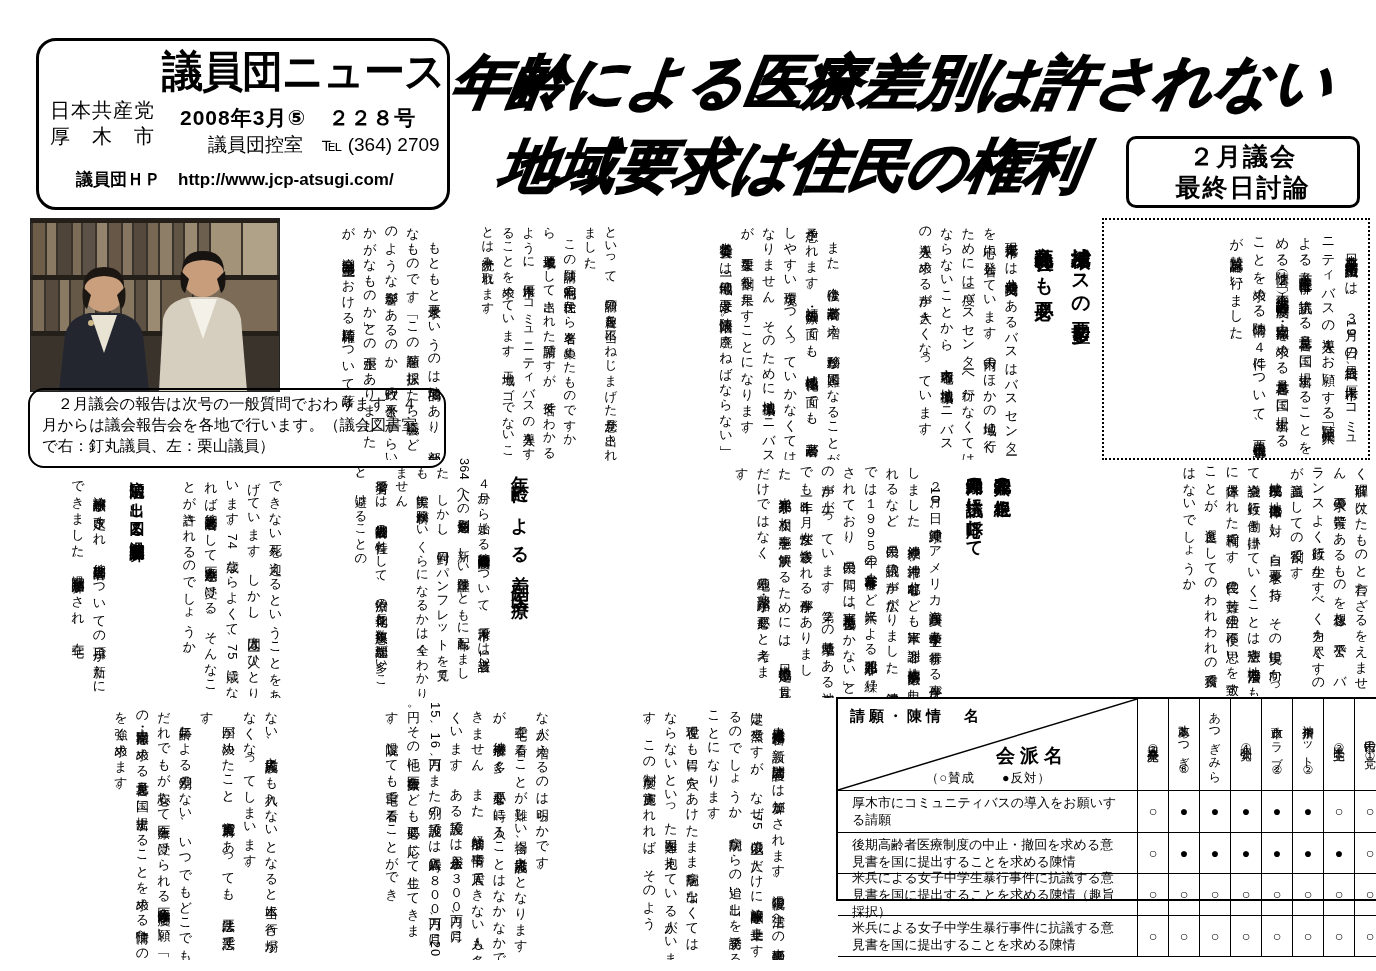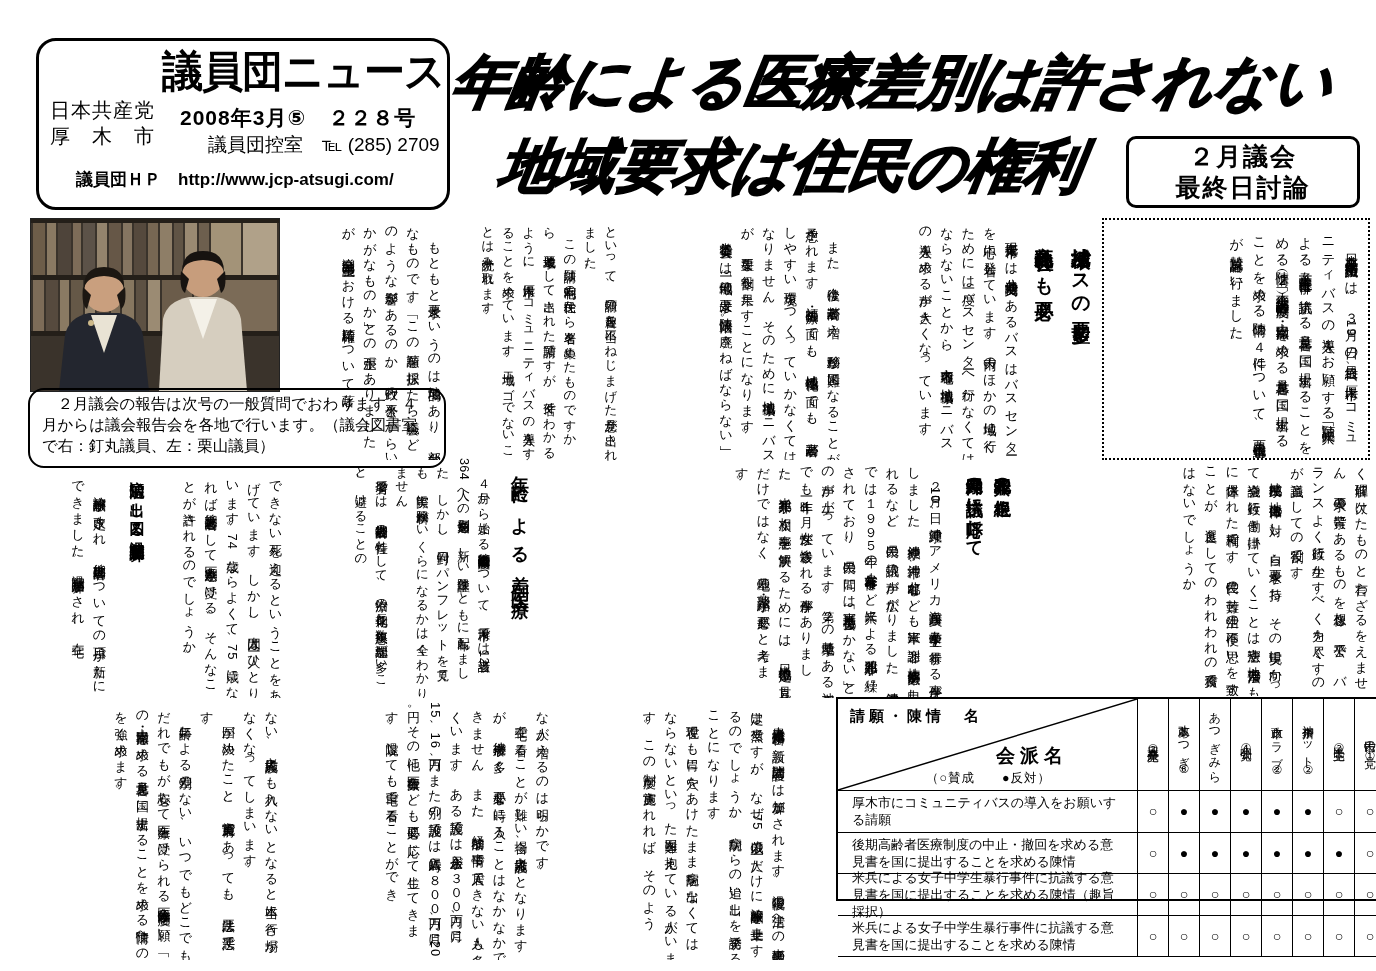--- a/index.html
+++ b/index.html
@@ -75,21 +75,21 @@
 </head>
 <body>
 
 <div class="page">
 
   <div class="abs masthead"></div>
   <div class="abs org">日本共産党
 厚　木　市</div>
   <div class="abs nl-title">議員団ニュース</div>
   <div class="abs mast-issue">2008年3月⑤　２２８号</div>
-  <div class="abs mast-tel">議員団控室　℡ (285) 2709</div>
+  <div class="abs mast-tel">議員団控室　℡ (364) 2709</div>
   <div class="abs mast-hp">議員団ＨＰ　http://www.jcp-atsugi.com/</div>
 
   <div class="abs headline hl1">年齢による医療差別は許されない</div>
   <div class="abs headline hl2">地域要求は住民の権利</div>
   <div class="abs session-box">
     <span style="white-space:pre-line;text-align:center;">２月議会
 最終日討論</span>
   </div>
 
   <div class="abs photo">

